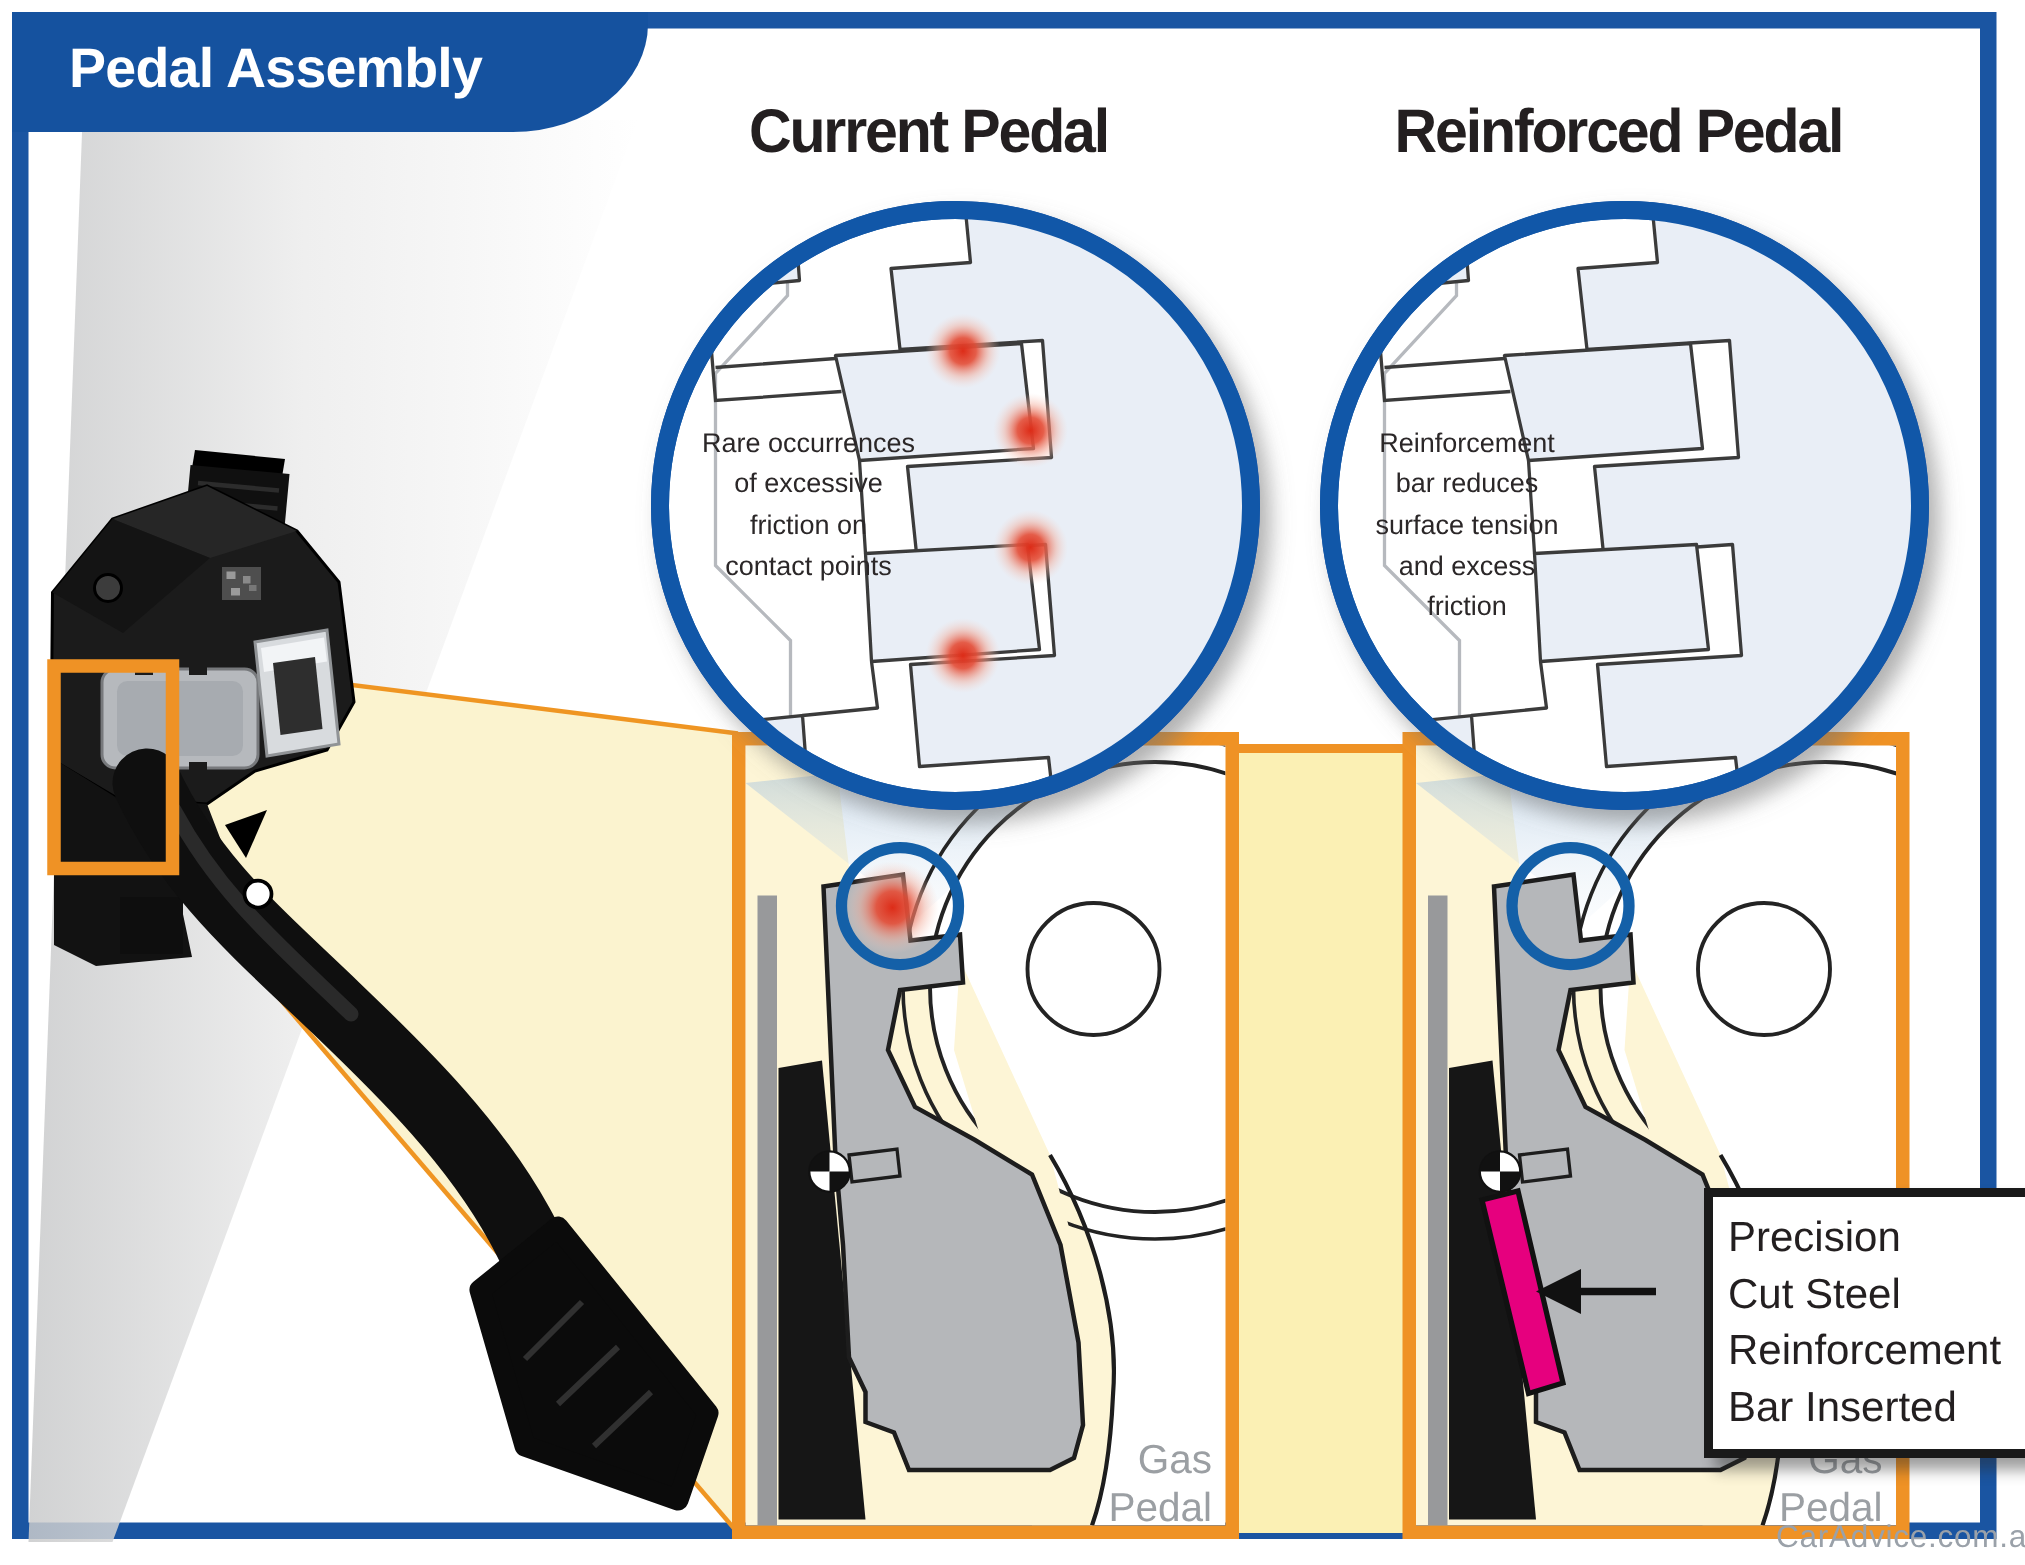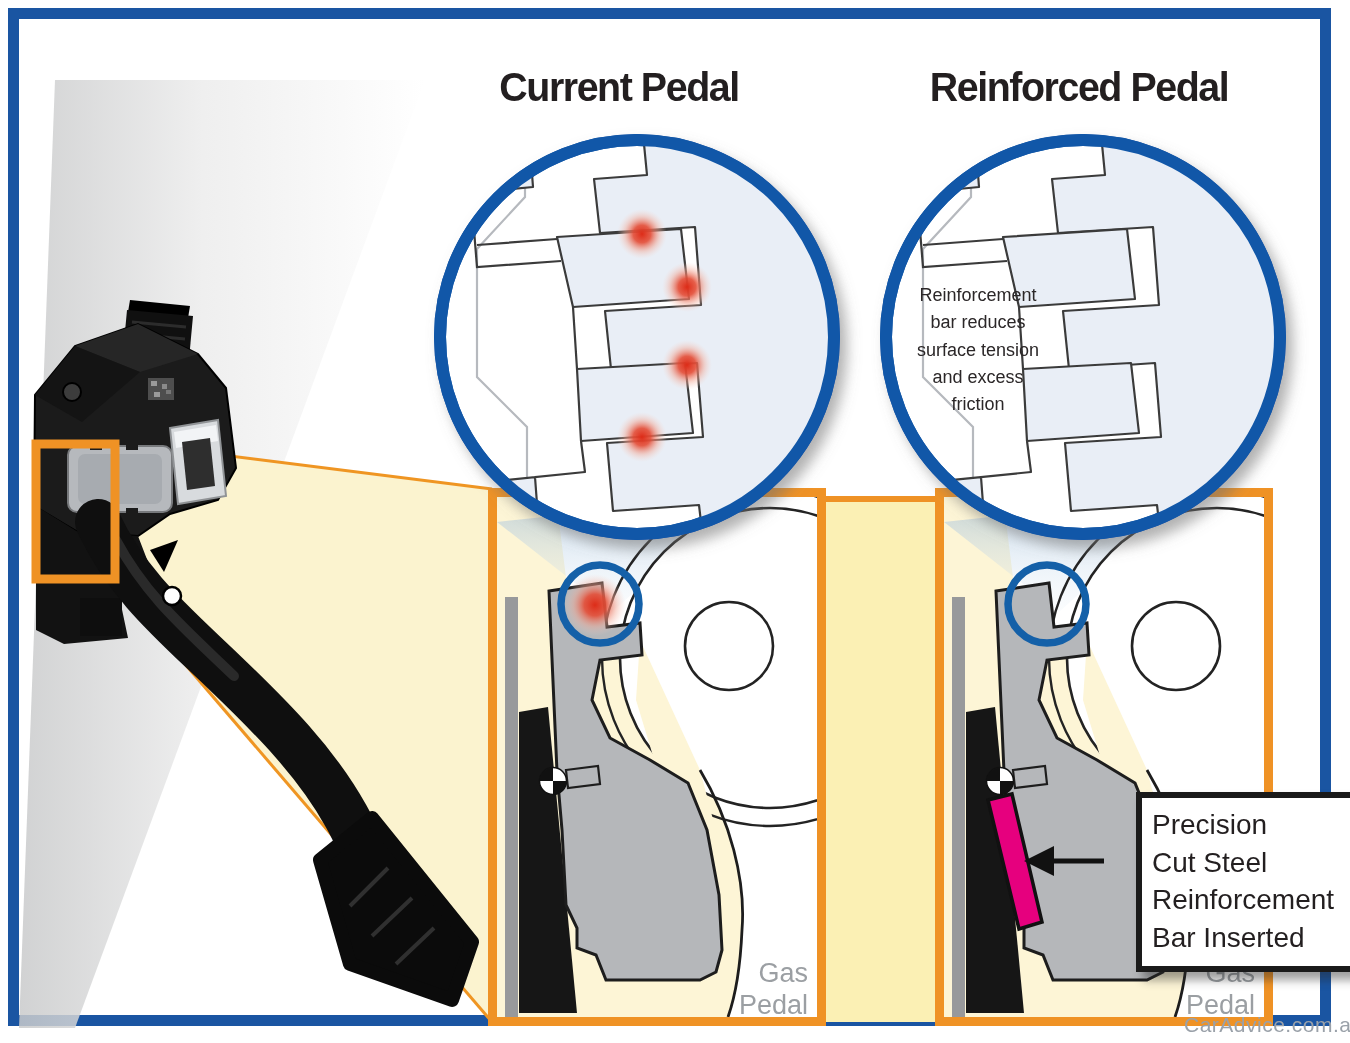--- a/index.html
+++ b/index.html
@@ -186,24 +186,31 @@
           <path class="teeth-fill" d="M120,100 L244,92 L252,162 L136,170 Z"></path>
           <path class="teeth-fill" d="M140,232 L248,226 L256,296 L144,304 Z"></path>
           <path class="teeth-fill" d="M148,335 L98,340 L104,420 L-20,420 L-20,352 Z"></path>
           <path class="tline" d="M34,56 L40,130 L124,124 M40,108 L120,102 M136,170 L140,232 M144,304 L148,335"></path>
         </g>
       </g>
       <circle cx="1083" cy="337" r="197" fill="none" stroke="#1157a8" stroke-width="12"></circle>
     </g>
   </svg>
 
+  <div class="abs" id="banner">
+    <div class="t">Pedal Assembly</div>
+  </div>
 
   <div class="abs heading" id="heading-left">Current Pedal</div>
   <div class="abs heading" id="heading-right">Reinforced Pedal</div>
 
+  <div class="abs circle-caption" id="caption-left">Rare occurrences
+of excessive
+friction on
+contact points</div>
   <div class="abs circle-caption" id="caption-right">Reinforcement
 bar reduces
 surface tension
 and excess
 friction</div>
 
   <div class="abs" id="callout">
     <div class="t">Precision
 Cut Steel
 Reinforcement

